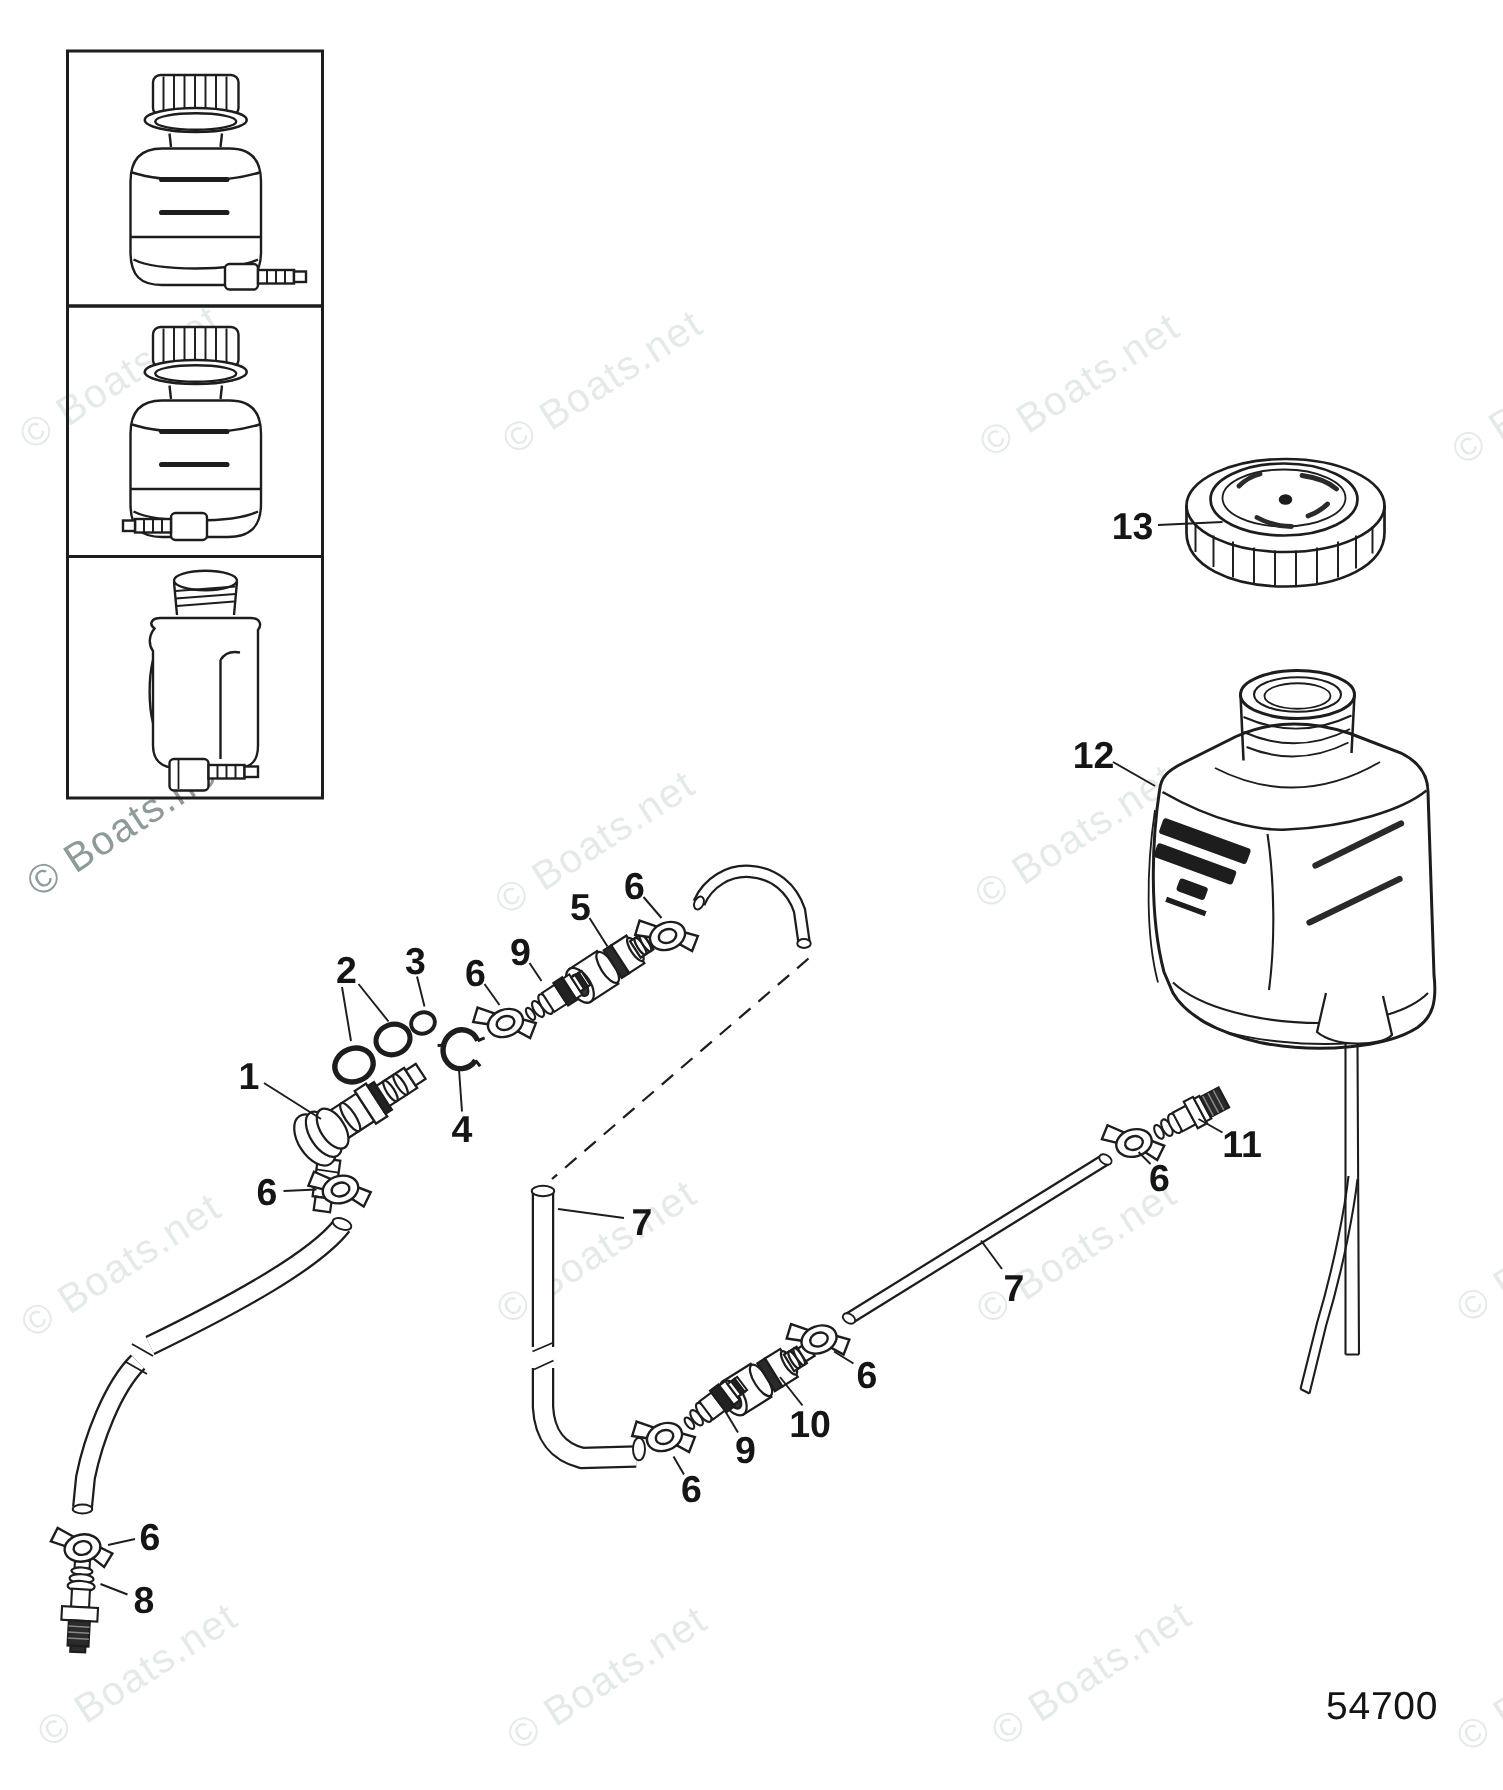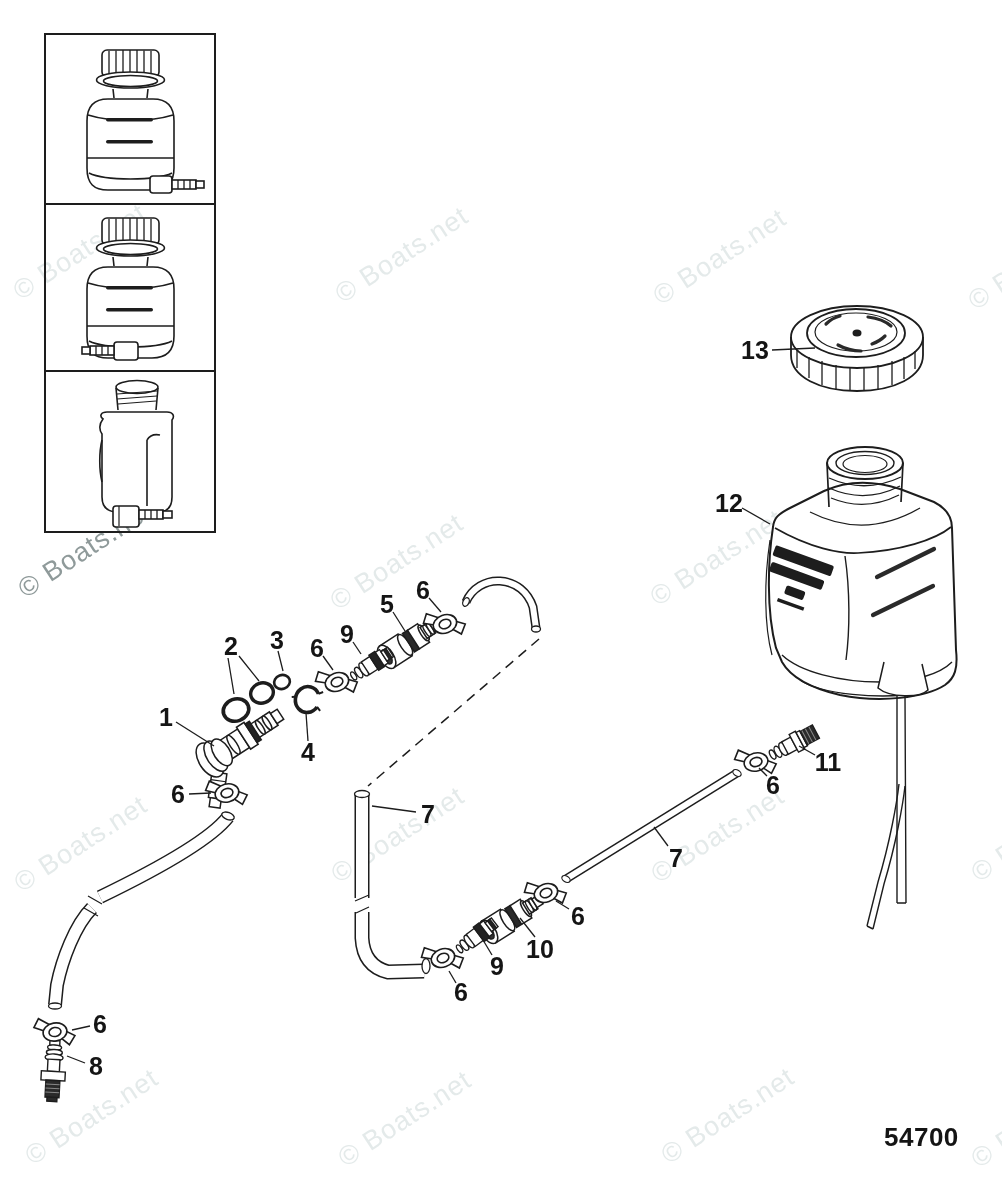--- a/index.html
+++ b/index.html
@@ -1,21 +1,21 @@
 <!DOCTYPE html>
 <html><head>
 <meta charset="utf-8">
 <style>
   html,body{margin:0;padding:0;background:#fff;}
   .stage{position:relative;width:1002px;height:1193px;background:#ffffff;overflow:hidden;
          font-family:"Liberation Sans",sans-serif;}
   .wm{position:absolute;white-space:nowrap;font-size:27px;letter-spacing:1px;
       color:#e4eaea;transform:rotate(-33deg);transform-origin:0 50%;user-select:none;}
   .wm-dark{color:#8f9a9a;}
-  .partnum{position:absolute;left:884px;top:1122px;font-size:26px;font-weight:bold;
+  .partnum{position:absolute;left:884px;top:1122px;font-size:26px;font-weight:normal;
            color:#141414;letter-spacing:0.5px;}
   svg{position:absolute;left:0;top:0;z-index:2;}
   .wm-layer{position:absolute;left:0;top:0;width:100%;height:100%;z-index:1;}
   .num{font-family:"Liberation Sans",sans-serif;font-size:25px;font-weight:bold;fill:#151515;}
 </style>
 </head>
 <body>
 
 <div class="stage">
 

